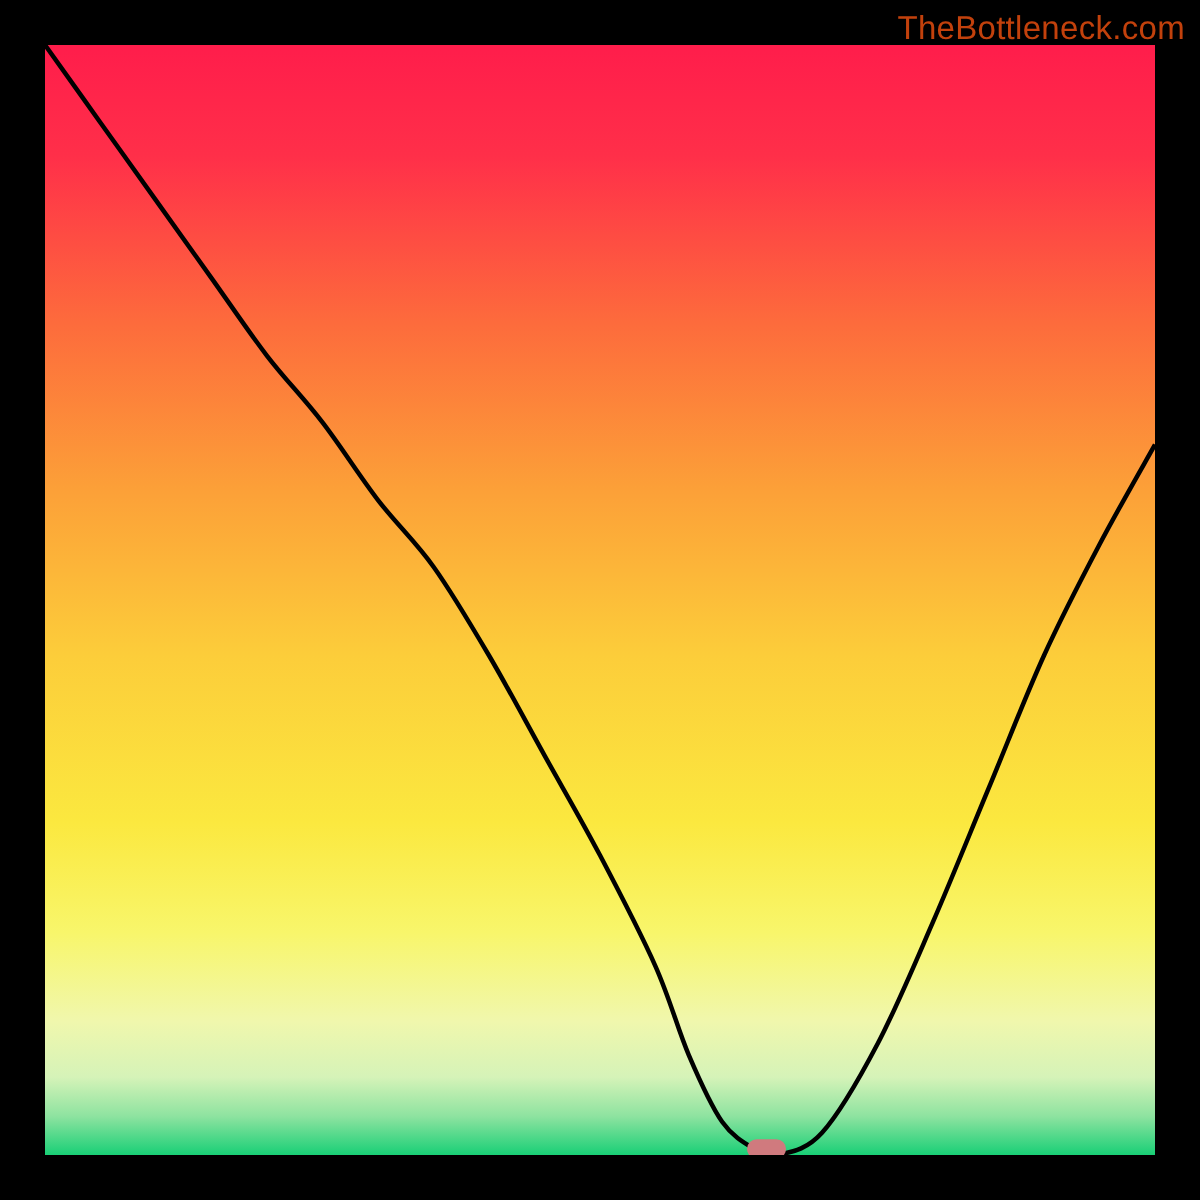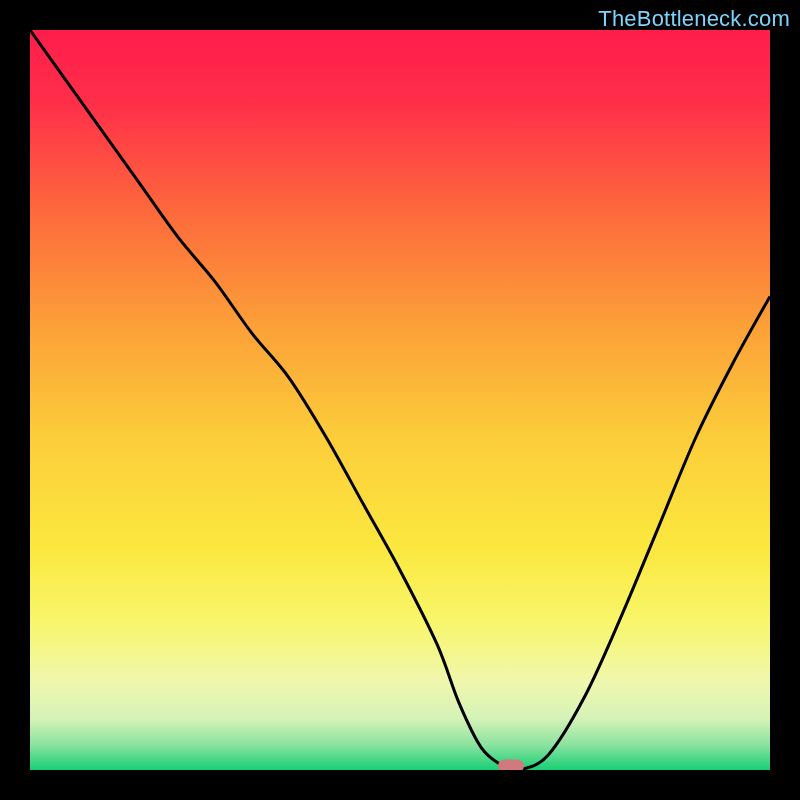--- a/index.html
+++ b/index.html
@@ -14,21 +14,21 @@
   .outer {
     position: relative;
     width: 800px;
     height: 800px;
     background: #000;
   }
   .attribution {
     position: absolute;
     top: 6px;
     right: 10px;
-    color: #7dd3fc;
+    color: #c2410c;
     font-size: 22px;
     font-weight: 500;
     letter-spacing: 0.2px;
   }
   .plot-area {
     position: absolute;
     left: 30px;
     top: 30px;
     width: 740px;
     height: 740px;

